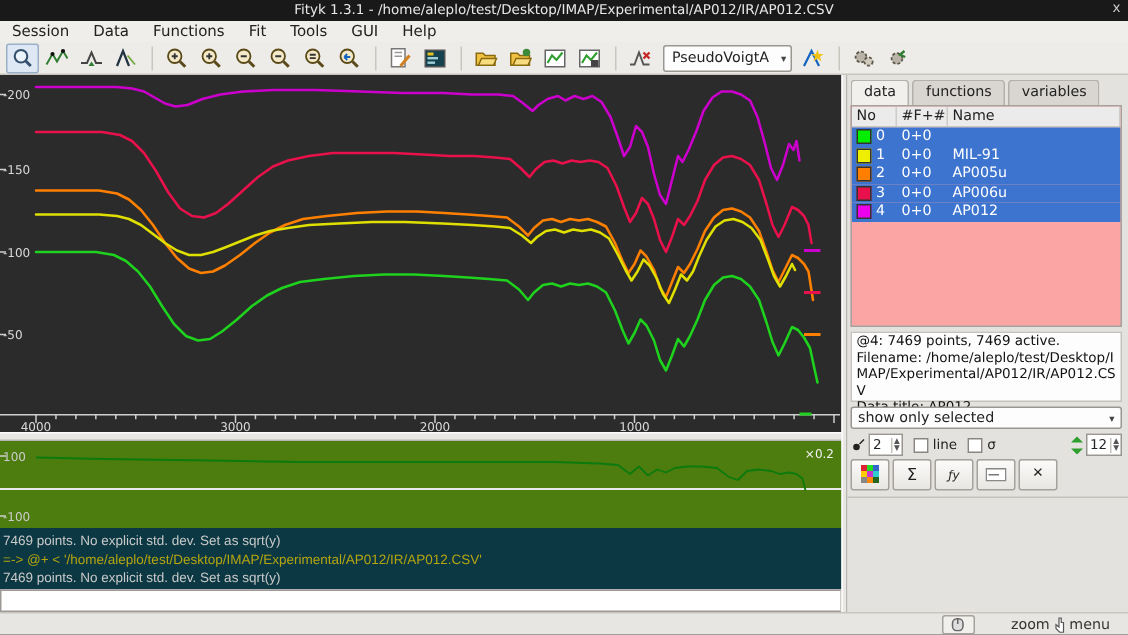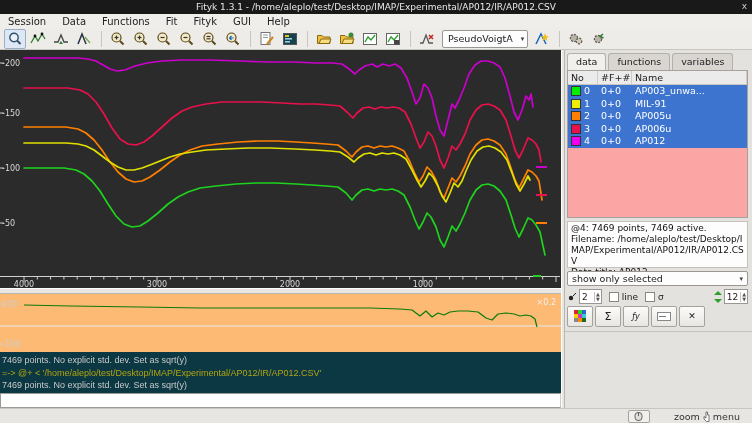--- a/index.html
+++ b/index.html
@@ -13,21 +13,21 @@
   
   .toolbar{position:absolute;left:0;top:28px;width:752px;height:22px;background:#eeece8;border-bottom:1px solid #c9c6c0;display:flex;align-items:center;padding-left:4px;box-sizing:border-box;}
   .tbtn{width:20px;height:18px;display:flex;align-items:center;justify-content:center;border:1px solid transparent;border-radius:2px;margin-right:1px;}
   .tbtn.pressed{border:1px solid #9ab0c8;background:#dde8f4;}
   .tsep{width:1px;height:16px;background:#c9c6c0;margin:0 5px;}
   .peak-combo{height:16px;background:#fdfdfd;border:1px solid #9a9792;border-radius:2px;font-size:9.5px;display:flex;align-items:center;padding:0 3px 0 5px;color:#222;margin:0 3px;}
   .peak-combo .arrow{margin-left:8px;font-size:7px;color:#444;}
   
   .main-plot{position:absolute;left:0;top:50px;width:561px;height:238px;background:#2b2b2b;}
   .hsash{position:absolute;left:0;top:288px;width:561px;height:6px;background:#e9e7e4;border-top:1px solid #fbfbfb;border-bottom:1px solid #b9b6b1;box-sizing:border-box;}
-  .aux-plot{position:absolute;left:0;top:294px;width:561px;height:58px;background:#fdba74;}
+  .aux-plot{position:absolute;left:0;top:294px;width:561px;height:58px;background:#4d7c0f;}
   .console{position:absolute;left:0;top:352px;width:561px;height:41px;background:#0b3843;color:#c9c9c9;font-family:Liberation Sans, sans-serif;font-size:9px;line-height:12.5px;padding:2px 0 0 2px;box-sizing:border-box;white-space:nowrap;overflow:hidden;}
   .console .cmd{color:#b4a410;}
   .cmd-input{position:absolute;left:0;top:393px;width:561px;height:15px;background:#ffffff;border:1px solid #9d9a95;border-right:1px solid #cfccc7;box-sizing:border-box;}
   .cmd-input input{width:100%;height:100%;border:none;outline:none;font-size:10px;padding:0 3px;box-sizing:border-box;background:transparent;}
   .vsash{position:absolute;left:561px;top:50px;width:4px;height:358px;background:#e9e7e4;border-left:1px solid #fbfbfb;border-right:1px solid #b9b6b1;box-sizing:border-box;}
   
   .rpanel{position:absolute;left:565px;top:50px;width:187px;height:358px;background:#e4e2de;}
   .tabs{position:absolute;left:2px;top:3px;height:17px;display:flex;font-size:9.5px;color:#222;}
   .tab{padding:2px 8px 2px 8px;border:1px solid #b4b1ac;border-bottom:none;background:#d9d6d1;border-radius:3px 3px 0 0;margin-right:2px;}
   .tab.active{background:#f2f0ed;position:relative;top:0px;}
@@ -66,21 +66,21 @@
   <div class="titlebar">
     <span>Fityk 1.3.1 - /home/aleplo/test/Desktop/IMAP/Experimental/AP012/IR/AP012.CSV</span>
     <span class="close">x</span>
   </div>
 
   <div class="menubar">
     <span>Session</span>
     <span>Data</span>
     <span>Functions</span>
     <span>Fit</span>
-    <span>Fityk</span>
+    <span>Tools</span>
     <span>GUI</span>
     <span>Help</span>
   </div>
 
   <div class="toolbar">
     <div class="tbtn pressed">
       <svg width="16" height="16">
           <circle cx="7" cy="6.5" r="4.2" fill="#eaf2fa" stroke="#35506e" stroke-width="1.4"></circle>
           <line x1="10" y1="9.5" x2="13.5" y2="13" stroke="#35506e" stroke-width="2"></line>
         </svg>
@@ -332,21 +332,20 @@
         <div class="c1">No</div>
         <div class="c2">#F+#</div>
         <div class="c3">Name</div>
       </div>
       <div class="drow">
         <div class="c1">
             <span class="swatch" style="background: rgb(0, 238, 0);"></span>
             <span>0</span>
           </div>
         <div class="c2">0+0</div>
-        <div class="c3">AP003_unwa...</div>
       </div>
       <div class="drow">
         <div class="c1">
             <span class="swatch" style="background: rgb(238, 238, 0);"></span>
             <span>1</span>
           </div>
         <div class="c2">0+0</div>
         <div class="c3">MIL-91</div>
       </div>
       <div class="drow">

